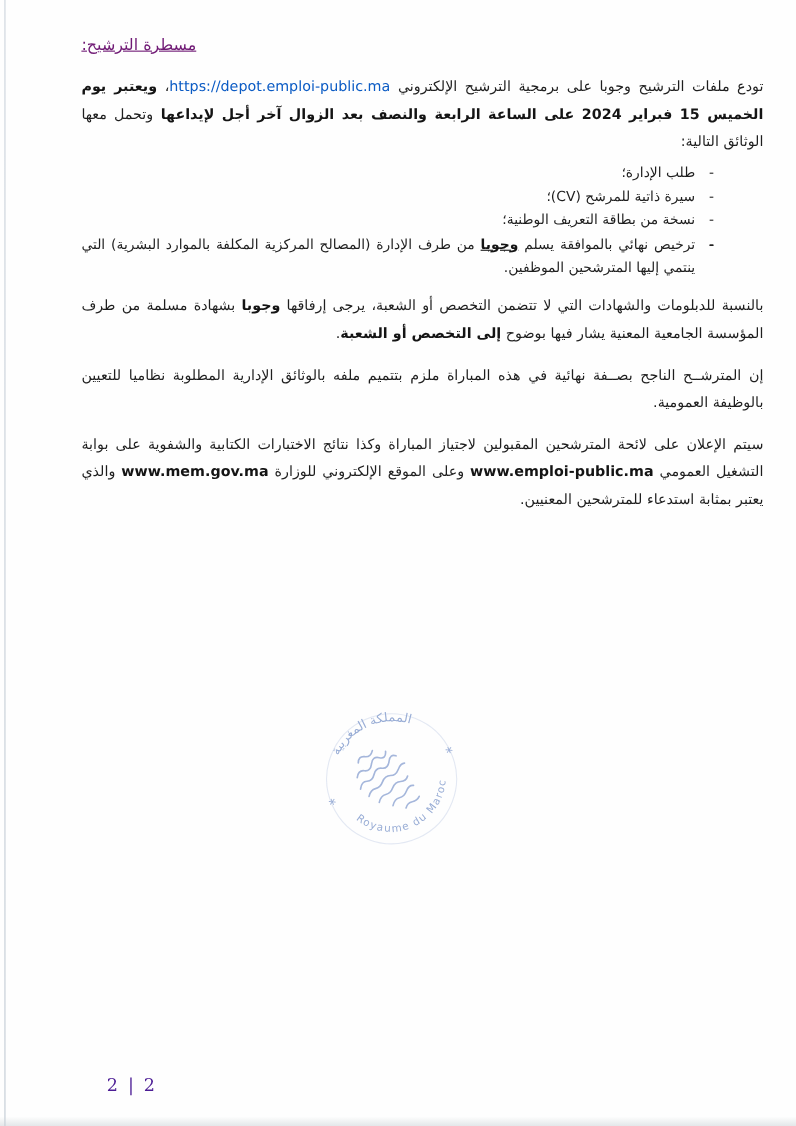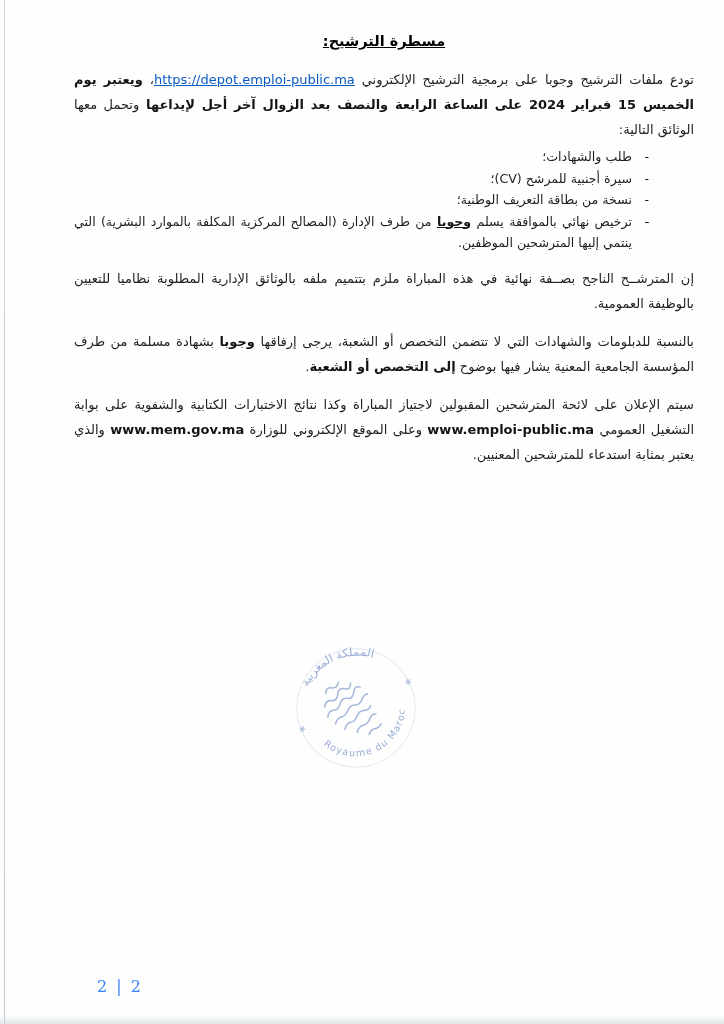--- a/index.html
+++ b/index.html
@@ -22,26 +22,26 @@
   .scan-shade-bottom {
     position: absolute; left: 0; right: 0; bottom: 0; height: 9px;
     background: linear-gradient(to bottom, rgba(255,255,255,0), rgba(203,210,214,.55));
   }
 
   .content {
     position: absolute; top: 33px; right: 30px; left: 74px;
     direction: rtl;
   }
   .title {
-    text-align: center;
-    font-weight: bold;
+    text-align: left;
+    font-weight: normal;
     font-size: 14.5px;
     text-decoration: underline;
     margin-bottom: 18px;
-    color: #000000;
+    color: #701a75;
   }
   .para {
     font-size: 13px;
     line-height: 25px;
     text-align: justify;
     text-justify: inter-word;
   }
   .intro { margin-bottom: 4px; }
   .docs {
     list-style: none;
@@ -52,70 +52,70 @@
     position: relative;
     font-size: 12.6px;
     line-height: 21.5px;
     text-align: justify;
   }
   .dash { position: absolute; right: -17px; top: 0; }
   .notes-h { margin: 6px 0 16px; }
   .notes-block .para { margin-bottom: 13px; }
   .b { font-weight: bold; color: #141414; }
   .u { text-decoration: underline; }
-  .link { color: #0b5bc4; text-decoration: underline; cursor: pointer; }
+  .link { color: #0b5bc4; cursor: pointer; }
   .ltr { direction: ltr; unicode-bidi: embed; }
 
   .stamp {
     position: absolute;
     left: 284px; top: 636px;
     width: 144px; height: 144px;
     transform: rotate(-24deg);
     opacity: .88;
     pointer-events: none;
   }
   .pagenum {
     position: absolute;
     left: 97px; top: 977px;
     font-family: "DejaVu Serif", serif;
     font-size: 16px;
-    color: #3b82f6;
+    color: #4c1d95;
     letter-spacing: 2px;
     direction: ltr;
   }
 </style>
 </head>
 <body>
 
 <div class="sheet">
 
   <div class="scan-edge-left"></div>
   <div class="scan-shade-bottom"></div>
 
   <div class="content">
 
     <div class="title">مسطرة الترشيح:</div>
 
     <p class="para intro"><span>تودع ملفات الترشيح وجوبا على برمجية الترشيح الإلكتروني </span><a class="link ltr">https://depot.emploi-public.ma</a><span>، </span><span class="b">ويعتبر يوم الخميس 15 فبراير 2024 على الساعة الرابعة والنصف بعد الزوال آخر أجل لإيداعها </span><span>وتحمل معها الوثائق التالية:</span></p>
 
     <ul class="docs">
-      <li><span class="dash">-</span><span>طلب والشهادات؛</span></li>
-      <li><span class="dash">-</span><span>سيرة أجنبية للمرشح (CV)؛</span></li>
+      <li><span class="dash">-</span><span>طلب الإدارة؛</span></li>
+      <li><span class="dash">-</span><span>سيرة ذاتية للمرشح (CV)؛</span></li>
       <li><span class="dash">-</span><span>نسخة من بطاقة التعريف الوطنية؛</span></li>
       <li><span class="dash">-</span></li>
       <li><span class="dash">-</span></li>
       <li><span class="dash">-</span><span>ترخيص نهائي بالموافقة يسلم </span><span class="b u">وجوبا</span><span> من طرف الإدارة (المصالح المركزية المكلفة بالموارد البشرية) التي ينتمي إليها المترشحين الموظفين.</span></li>
     </ul>
 
     <div class="notes-block">
 
 
+      <p class="para"><span>بالنسبة للدبلومات والشهادات التي لا تتضمن التخصص أو الشعبة، يرجى إرفاقها </span><span class="b">وجوبا</span><span> بشهادة مسلمة من طرف المؤسسة الجامعية المعنية يشار فيها بوضوح </span><span class="b">إلى التخصص أو الشعبة</span><span>.</span></p>
+
       <p class="para">إن المترشــح الناجح بصــفة نهائية في هذه المباراة ملزم بتتميم ملفه بالوثائق الإدارية المطلوبة نظاميا للتعيين بالوظيفة العمومية.</p>
-
-      <p class="para"><span>بالنسبة للدبلومات والشهادات التي لا تتضمن التخصص أو الشعبة، يرجى إرفاقها </span><span class="b">وجوبا</span><span> بشهادة مسلمة من طرف المؤسسة الجامعية المعنية يشار فيها بوضوح </span><span class="b">إلى التخصص أو الشعبة</span><span>.</span></p>
 
       <p class="para"><span>سيتم الإعلان على لائحة المترشحين المقبولين لاجتياز المباراة وكذا نتائج الاختبارات الكتابية والشفوية على بوابة التشغيل العمومي </span><span class="b ltr">www.emploi-public.ma</span><span> وعلى الموقع الإلكتروني للوزارة </span><span class="b ltr">www.mem.gov.ma</span><span> والذي يعتبر بمثابة استدعاء للمترشحين المعنيين.</span></p>
     </div>
 
   </div>
 
   <div class="stamp">
     <svg width="144" height="144" viewBox="0 0 144 144">
       <defs>
         <path id="arcTop" d="M 16,76 A 56,56 0 1 1 128,76" fill="none"></path>

